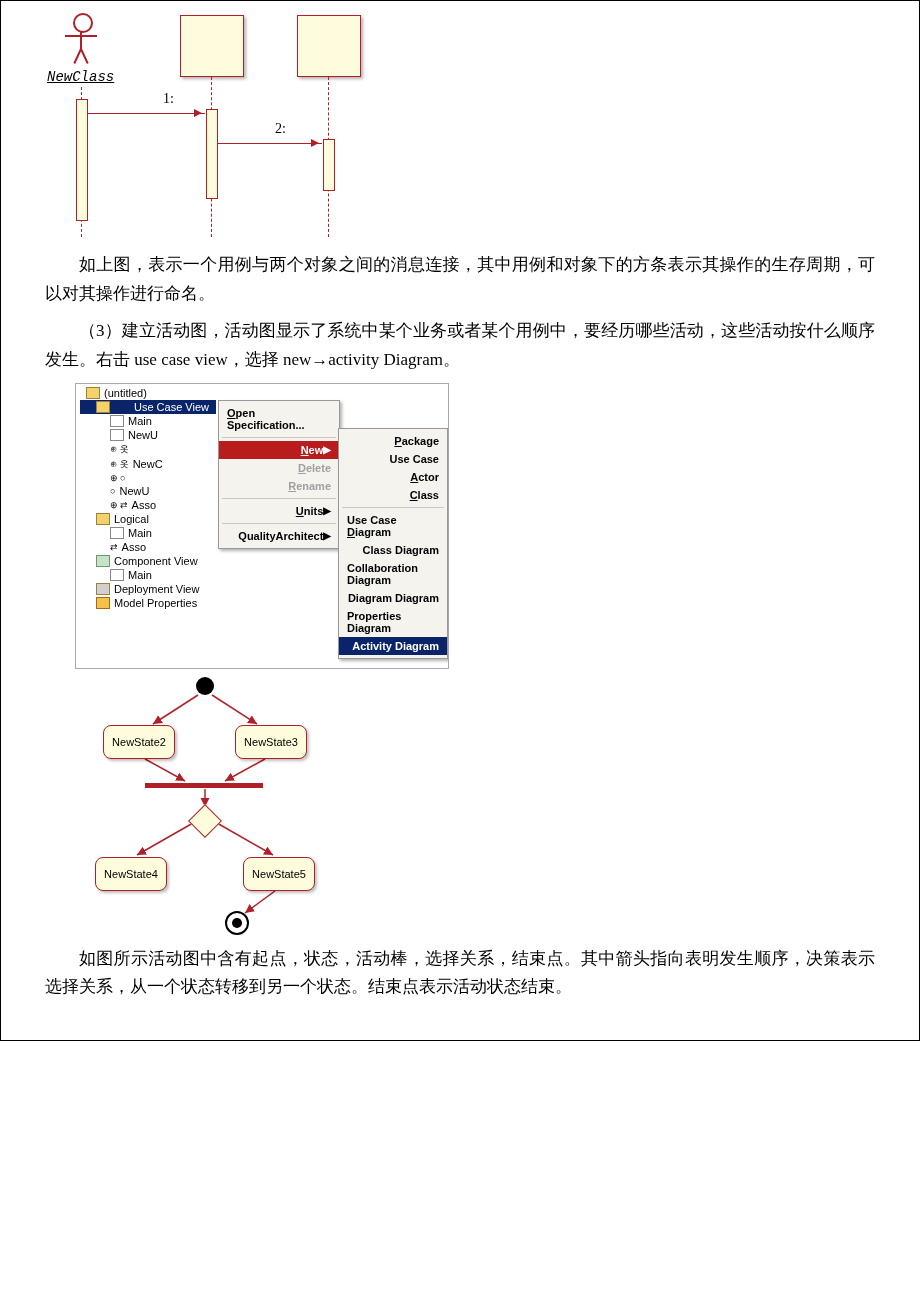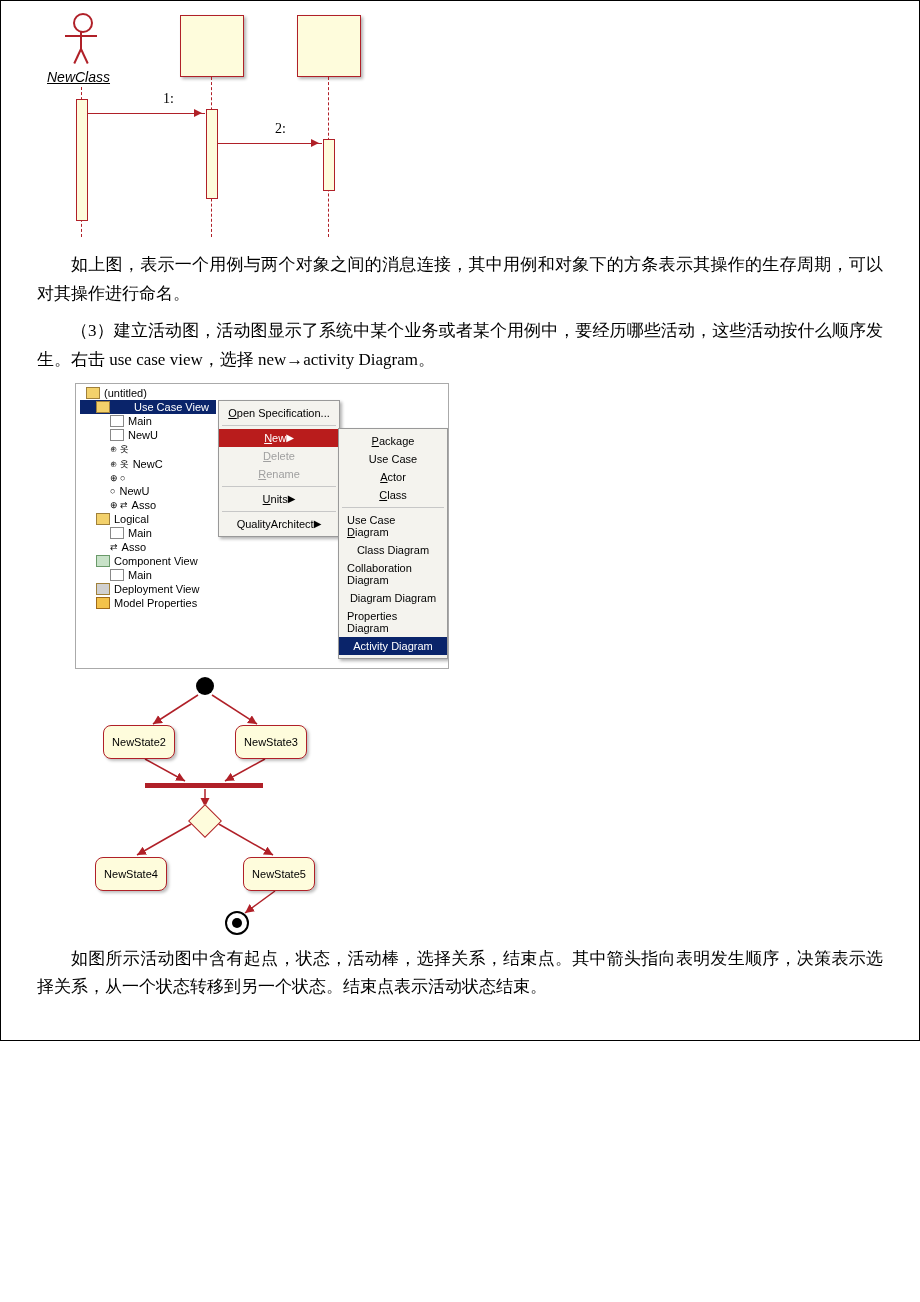--- a/index.html
+++ b/index.html
@@ -18,21 +18,21 @@
     background: #fff;
     position: relative;
   }
   .content {
     padding: 0 28px;
   }
   .para {
     font-size: 17px;
     line-height: 1.7;
     color: #000;
-    margin: 8px 8px;
+    margin: 8px 16px;
     text-align: justify;
     text-indent: 2em;
   }
 
   
   .fig1 {
     position: relative;
     width: 340px;
     height: 230px;
     margin: 0 0 4px 6px;
@@ -79,21 +79,21 @@
     width: 2px;
     height: 16px;
     background: #b02028;
     transform: rotate(-25deg);
     transform-origin: top;
   }
   .actor-label {
     position: absolute;
     left: 12px;
     top: 56px;
-    font-family: Liberation Sans, sans-serif;
+    font-family: Liberation Mono, monospace;
     font-style: italic;
     font-size: 14px;
     text-decoration: underline;
     color: #000;
   }
   .obj-box {
     position: absolute;
     width: 62px;
     height: 60px;
     background: #fefcdc;
@@ -193,22 +193,23 @@
     width: 120px;
     background: #f4f3ee;
     border: 1px solid #999;
     box-shadow: 2px 2px 3px rgba(0,0,0,0.3);
     padding: 3px 0;
   }
   .menu1 .mi, .menu2 .mi {
     padding: 3px 8px;
     cursor: default;
     display: flex;
-    justify-content: center;
+    justify-content: flex-end;
     align-items: center;
+    font-weight: bold;
   }
   .menu1 .mi.sel {
     background: #b91c1c;
     color: #fff;
   }
   .menu1 .mi.disabled, .menu2 .mi.disabled { color: #a0a0a0; }
   .menu1 .sep, .menu2 .sep {
     height: 1px;
     background: #c7c7c7;
     margin: 3px 3px;

